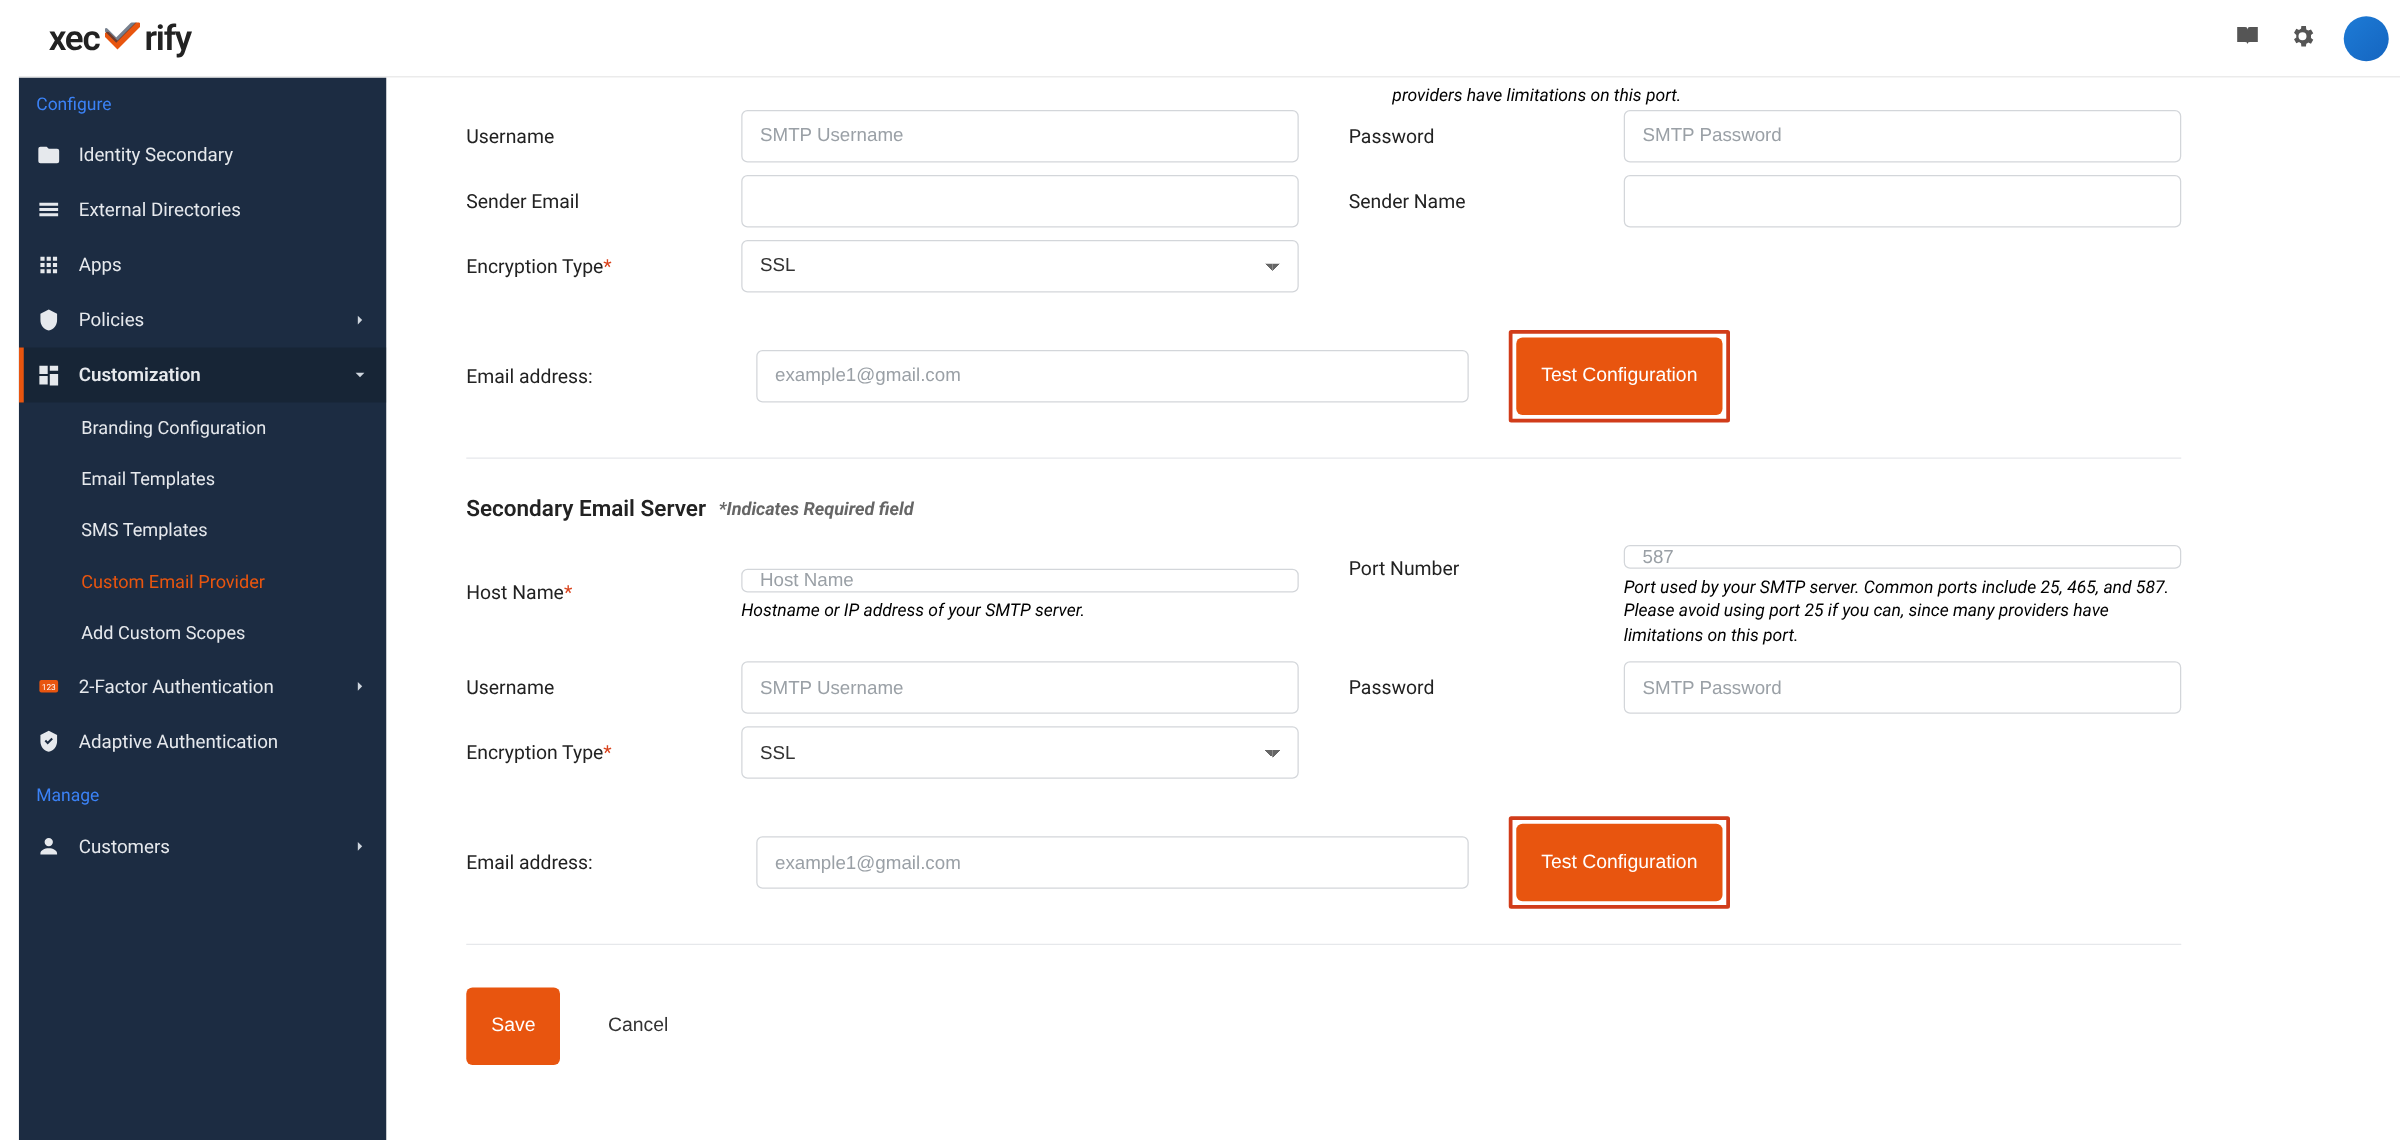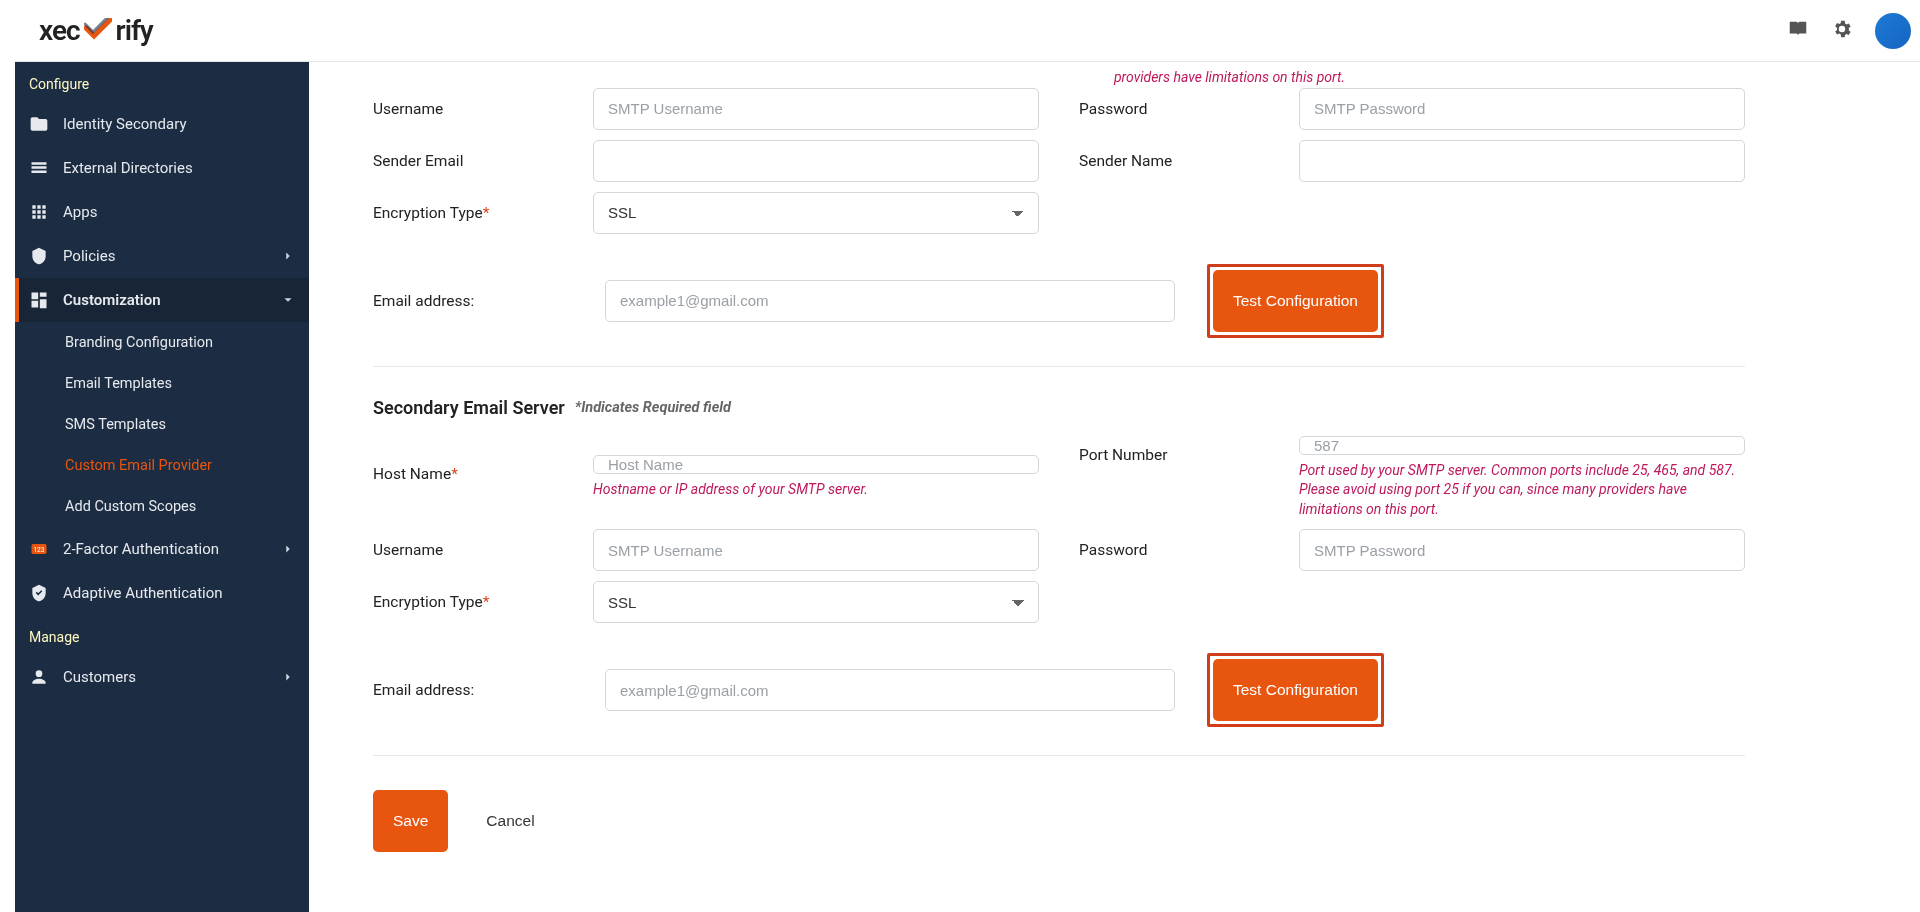--- a/index.html
+++ b/index.html
@@ -11,41 +11,41 @@
   .logo .check { color: #e8550f; position: relative; display: inline-block; }
   .header-right { display: flex; align-items: center; gap: 22px; }
   .header-icon { width: 22px; height: 22px; fill: #555; cursor: pointer; }
   .avatar { width: 36px; height: 36px; border-radius: 50%; background: linear-gradient(135deg,#1d7bd6,#1565c0); cursor: pointer; }
   
   .body { flex: 1; display: flex; overflow: hidden; }
   
   .sidebar { width: 294px; background: #1c2c42; color: #fff; font-size: 15px; position: relative; overflow-y: auto; }
   .sidebar::-webkit-scrollbar { width: 8px; }
   .sidebar::-webkit-scrollbar-thumb { background: #3a4a60; border-radius: 4px; }
-  .section-label { padding: 14px 14px 10px; font-size: 14px; color: #fef9c3; }
+  .section-label { padding: 14px 14px 10px; font-size: 14px; color: #3b82f6; }
   .nav-item { display: flex; align-items: center; gap: 14px; padding: 12px 14px; cursor: pointer; color: #e6e9ed; position: relative; }
   .nav-item.active { background: #172536; }
   .nav-item.active::before { content: ""; position: absolute; left: 0; top: 0; bottom: 0; width: 4px; background: #e8550f; }
   .nav-item.active .nav-label { font-weight: 600; }
   .nav-icon { width: 20px; height: 20px; fill: #e6e9ed; flex-shrink: 0; }
   .nav-item .chev { margin-left: auto; width: 14px; height: 14px; fill: #cfd6de; }
   .subnav .nav-item { padding-left: 50px; }
   .subnav .nav-item .nav-label { font-size: 14.5px; text-align: right; }
   .subnav .nav-item.current .nav-label { color: #e8550f; }
   
   .main { flex: 1; overflow-y: auto; background: #fff; padding: 0 0 40px 0; }
   .form-area { max-width: 1480px; padding: 0 44px 0 64px; }
   .row { display: flex; gap: 40px; margin-bottom: 10px; }
   .col { flex: 1; display: flex; align-items: center; gap: 20px; }
   .lbl { width: 200px; font-size: 15.5px; color: #222; flex-shrink: 0; }
   .req { color: #d9441e; }
   .inp, .sel { flex: 1; height: 42px; border: 1px solid #d3d6da; border-radius: 5px; padding: 0 14px; font-size: 15px; color: #333; background: #fff; }
   .inp::placeholder { color: #9aa0a6; }
   .sel { appearance: none; background-image: linear-gradient(45deg, transparent 50%, #666 50%), linear-gradient(135deg, #666 50%, transparent 50%); background-position: calc(100% - 20px) 18px, calc(100% - 14px) 18px; background-size: 6px 6px, 6px 6px; background-repeat: no-repeat; }
-  .help { font-style: italic; color: #be185d; font-size: 14px; margin-top: 6px; line-height: 1.4; }
+  .help { font-style: italic; color: #000000; font-size: 14px; margin-top: 6px; line-height: 1.4; }
   .field-block { flex: 1; display: flex; flex-direction: column; }
   .sec-title { font-size: 18px; font-weight: 600; margin: 30px 0 18px; display: flex; align-items: center; gap: 10px; }
   .sec-title .hint { font-size: 14.5px; font-weight: 700; font-style: italic; color: #666; }
   .hr { border: none; border-top: 1px solid #e6e8eb; margin: 28px 0; }
   .test-row { display: flex; align-items: center; gap: 32px; margin-top: 30px; }
   .test-row .lbl { width: 200px; }
   .test-row .inp { flex: 0 0 570px; }
   .btn-test-wrap { border: 3px solid #d13c1a; padding: 3px; border-radius: 2px; }
   .btn { border: none; border-radius: 5px; padding: 22px 20px; font-size: 15.5px; cursor: pointer; }
   .btn-primary { background: #e8550f; color: #fff; }

